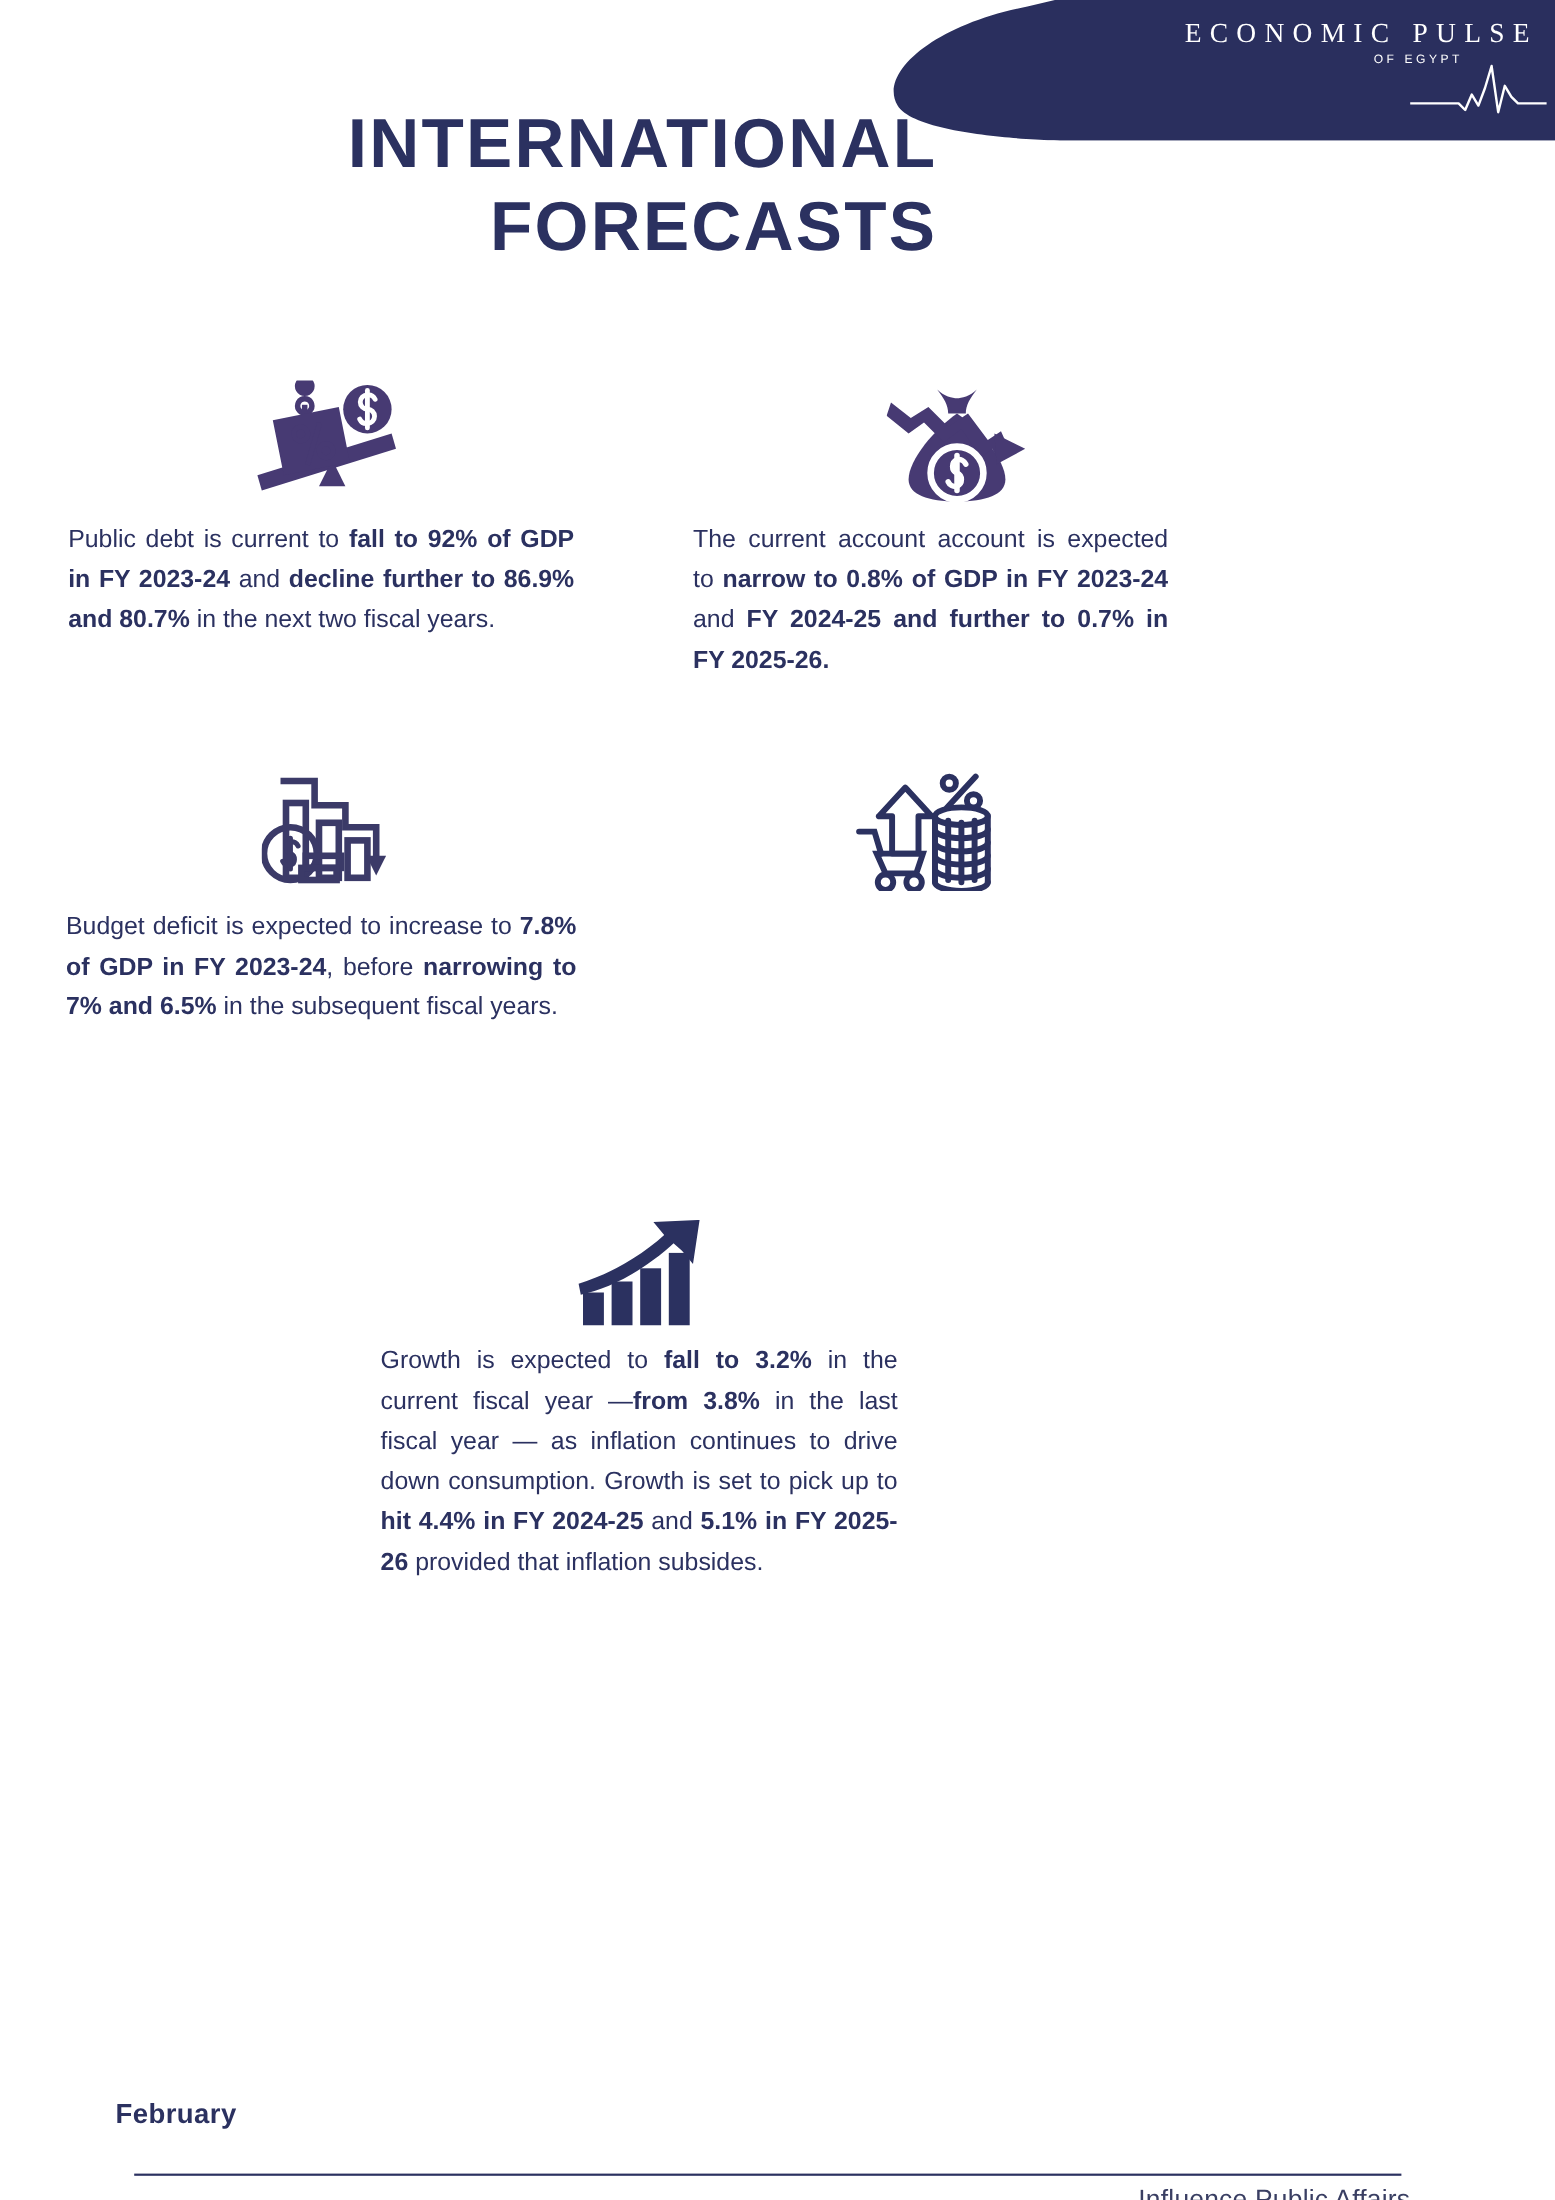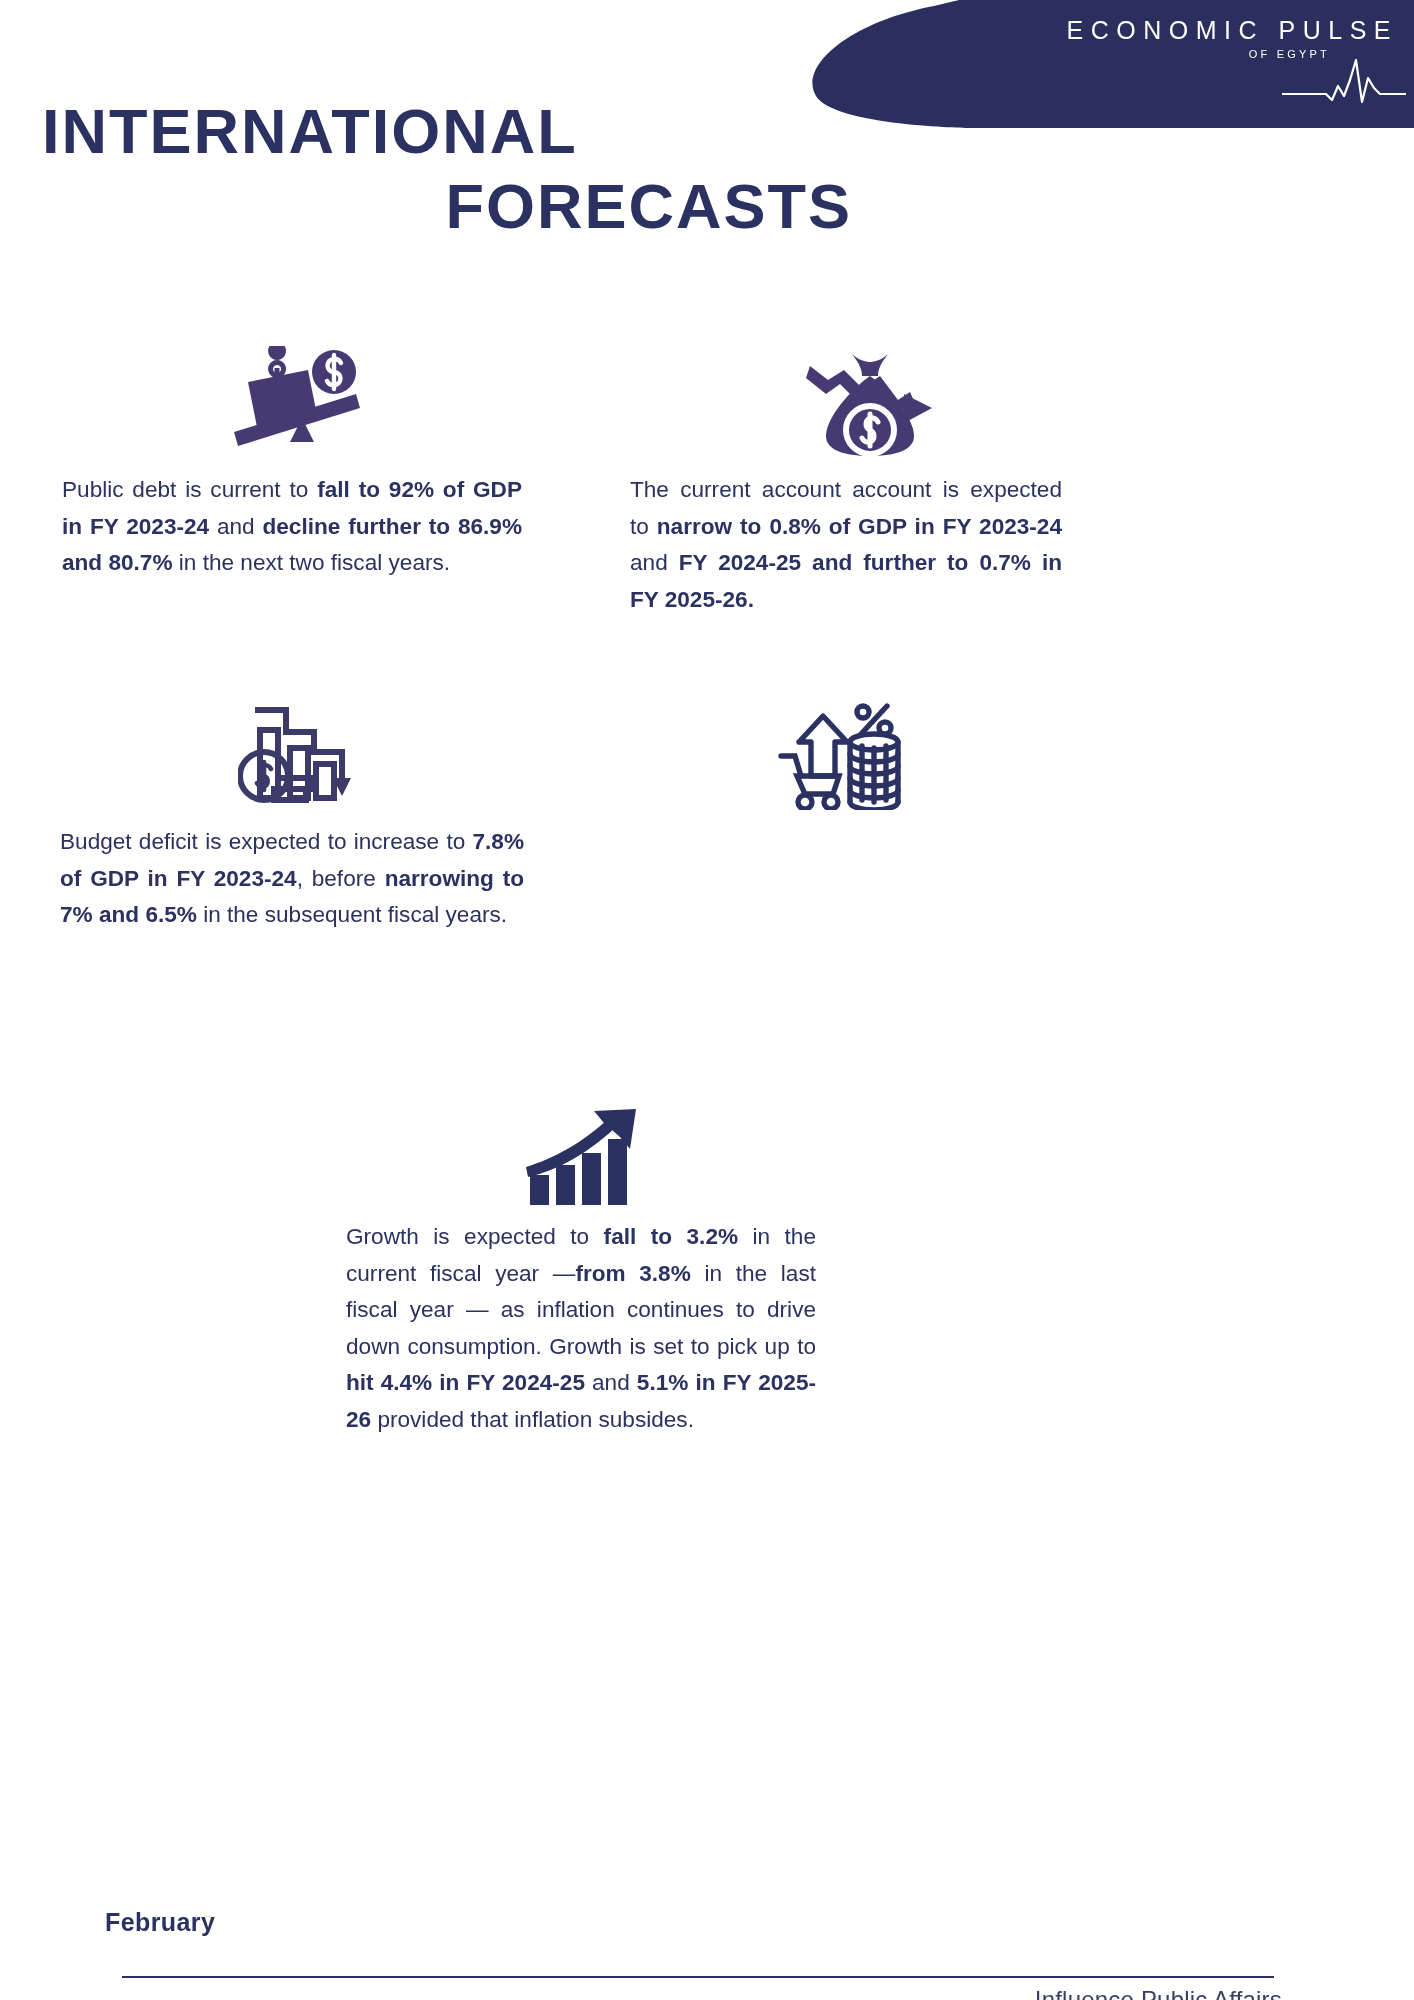--- a/index.html
+++ b/index.html
@@ -29,21 +29,21 @@
   .header-banner svg { display: block; }
 
   .brand-block {
     position: absolute;
     top: 18px;
     right: 16px;
     text-align: right;
     width: 420px;
   }
   .brand-title {
-    font-family: Liberation Sans, sans-serif;
+    font-family: Liberation Serif, serif;
     font-size: 25px;
     letter-spacing: 7.5px;
     color: #ffffff;
     font-weight: 400;
     line-height: 1;
     white-space: nowrap;
   }
   .brand-sub {
     font-family: "Liberation Sans", sans-serif;
     font-size: 11px;
@@ -67,21 +67,21 @@
     position: absolute;
     left: 42px;
     top: 52px;
     width: 810px;
     font-size: 63px;
     font-weight: 700;
     letter-spacing: 2.0px;
     line-height: 1.18;
     color: #2b3160;
   }
-  .title-line-1 { display: block; text-align: left; }
+  .title-line-1 { display: block; text-align: right; }
   .title-line-2 { display: block; text-align: right; }
 
   
   .card {
     position: absolute;
   }
   .card-icon {
     height: 120px;
     display: flex;
     align-items: flex-end;

